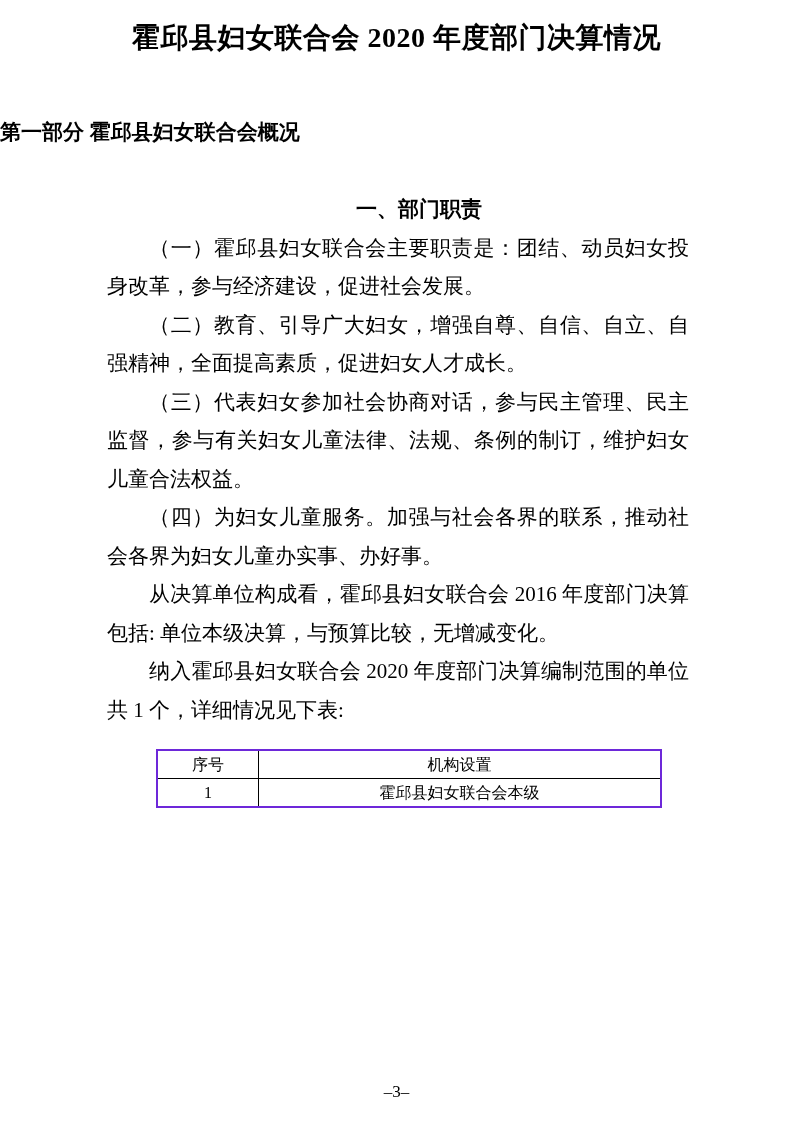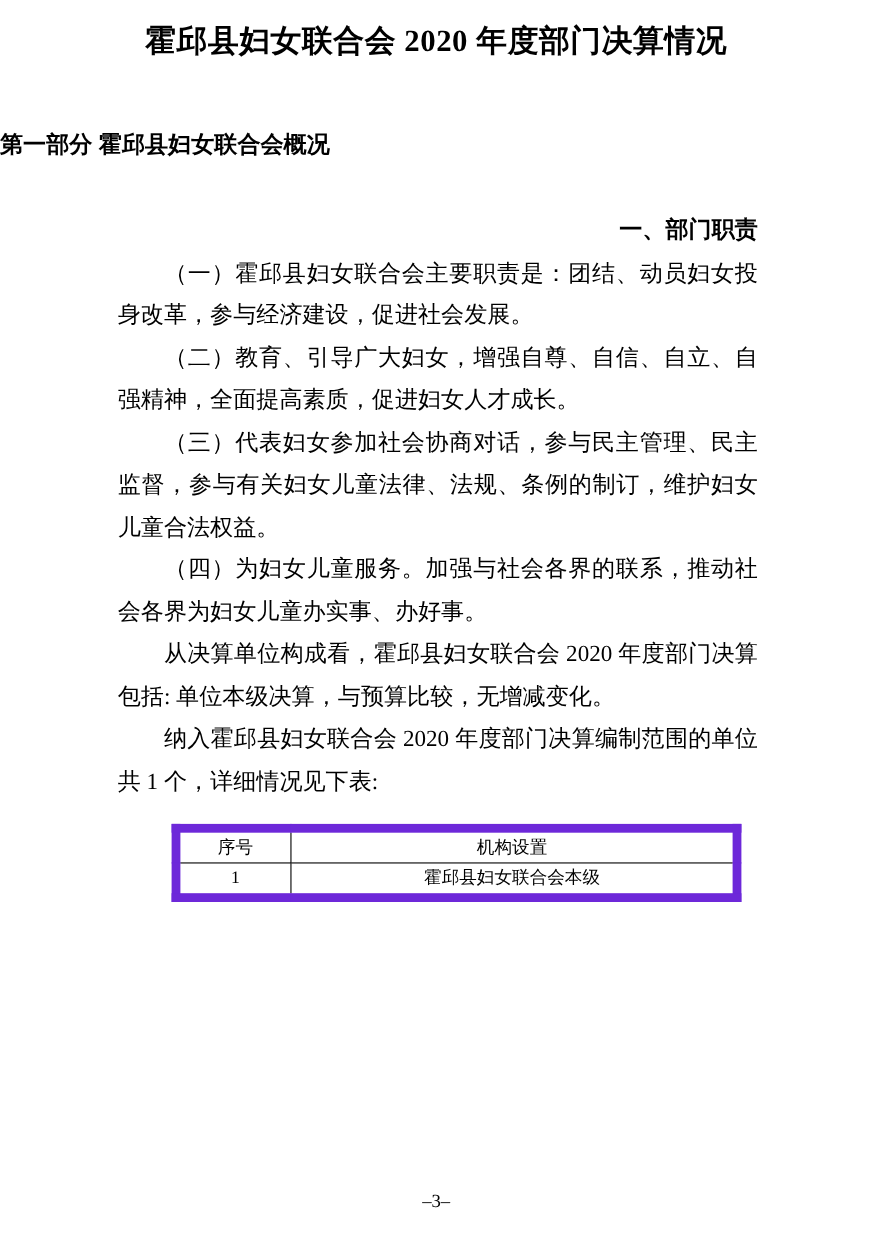--- a/index.html
+++ b/index.html
@@ -40,30 +40,30 @@
     line-height: 38.5px;
     text-align: justify;
     text-justify: inter-ideograph;
   }
   .sec-heading {
     margin: 0;
     font-family: "Liberation Sans", sans-serif;
     font-weight: 700;
     font-size: 21px;
     text-indent: 2em;
-    text-align: right;
+    text-align: center;
   }
   .para {
     margin: 0;
     text-indent: 2em;
   }
   .units-table {
     margin: 20px 0 0 49px;
     border-collapse: collapse;
-    border: 8px solid #6d28d9;
+    border: 2px solid #6d28d9;
     font-family: "Liberation Serif", serif;
     font-size: 16px;
     table-layout: fixed;
     width: 485px;
   }
   .units-table th, .units-table td {
     border: 1px solid #000000;
     height: 27px;
     padding: 0 4px;
     text-align: center;
@@ -95,21 +95,21 @@
   <div class="content">
 
     <h3 class="sec-heading">一、部门职责</h3>
 
     <p class="para">（一）霍邱县妇女联合会主要职责是：团结、动员妇女投身改革，参与经济建设，促进社会发展。</p>
     <p class="para">（二）教育、引导广大妇女，增强自尊、自信、自立、自强精神，全面提高素质，促进妇女人才成长。</p>
     <p class="para">（三）代表妇女参加社会协商对话，参与民主管理、民主监督，参与有关妇女儿童法律、法规、条例的制订，维护妇女儿童合法权益。</p>
     <p class="para">（四）为妇女儿童服务。加强与社会各界的联系，推动社会各界为妇女儿童办实事、办好事。</p>
 
 
-    <p class="para">从决算单位构成看，霍邱县妇女联合会 2020 年度部门决算包括: 单位本级决算，与预算比较，无增减变化。</p>
+    <p class="para">从决算单位构成看，霍邱县妇女联合会 2016 年度部门决算包括: 单位本级决算，与预算比较，无增减变化。</p>
     <p class="para">纳入霍邱县妇女联合会 2020 年度部门决算编制范围的单位共 1 个，详细情况见下表:</p>
 
     <table class="units-table">
       <thead>
         <tr>
           <th class="col-seq">序号</th>
           <th class="col-name">机构设置</th>
         </tr>
       </thead>
       <tbody>

